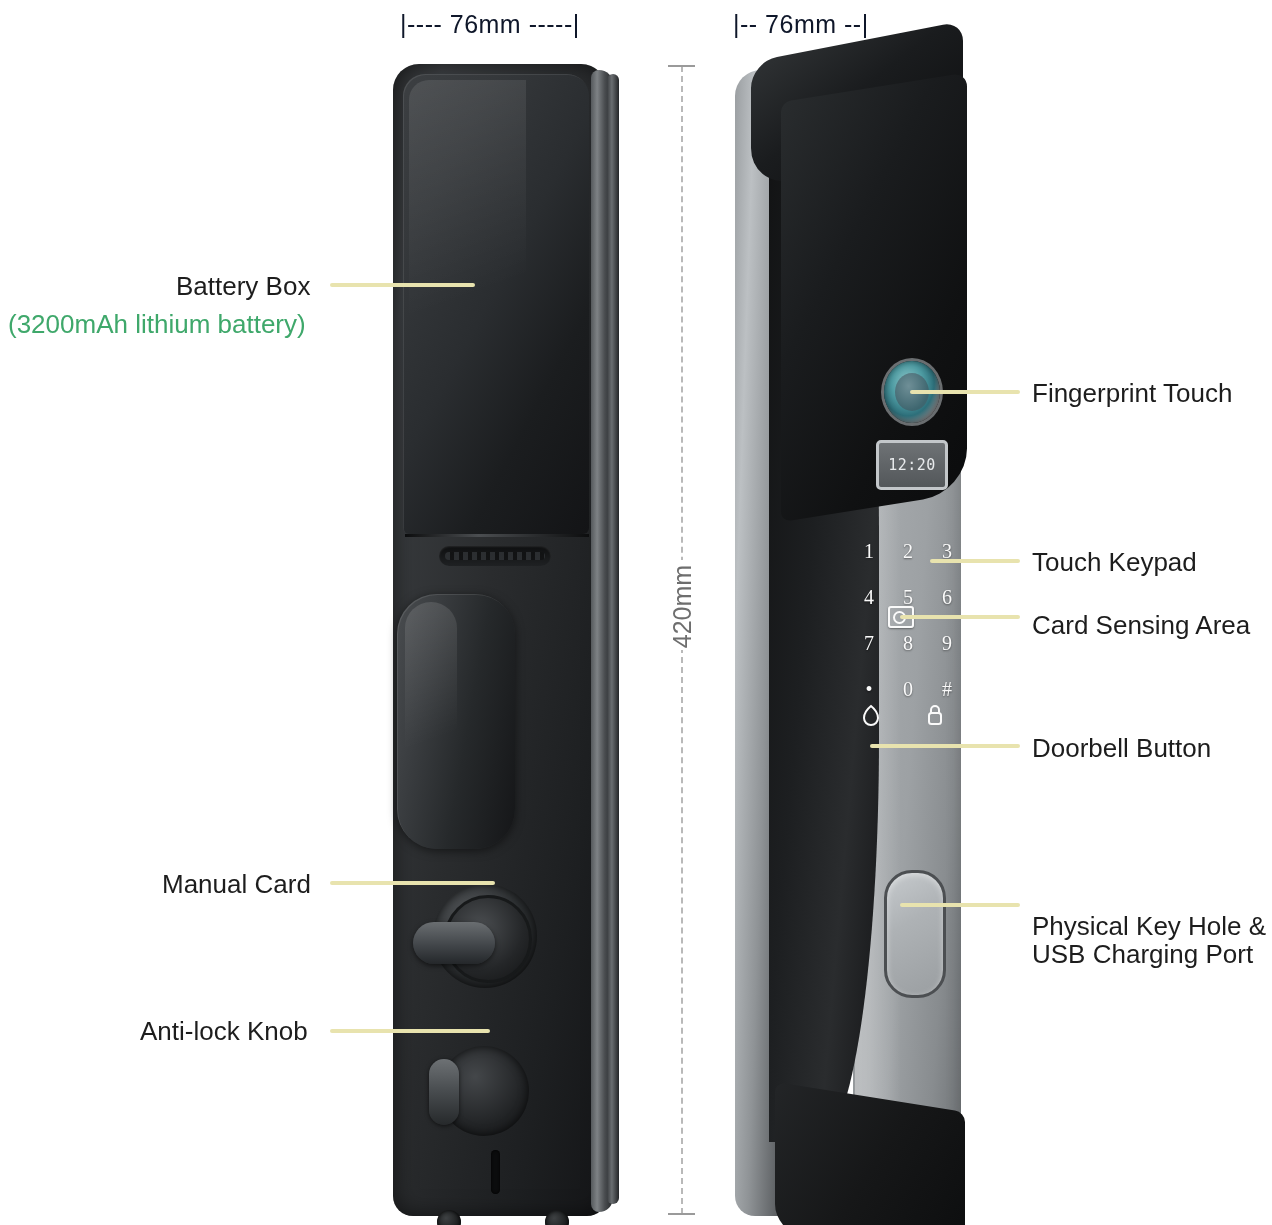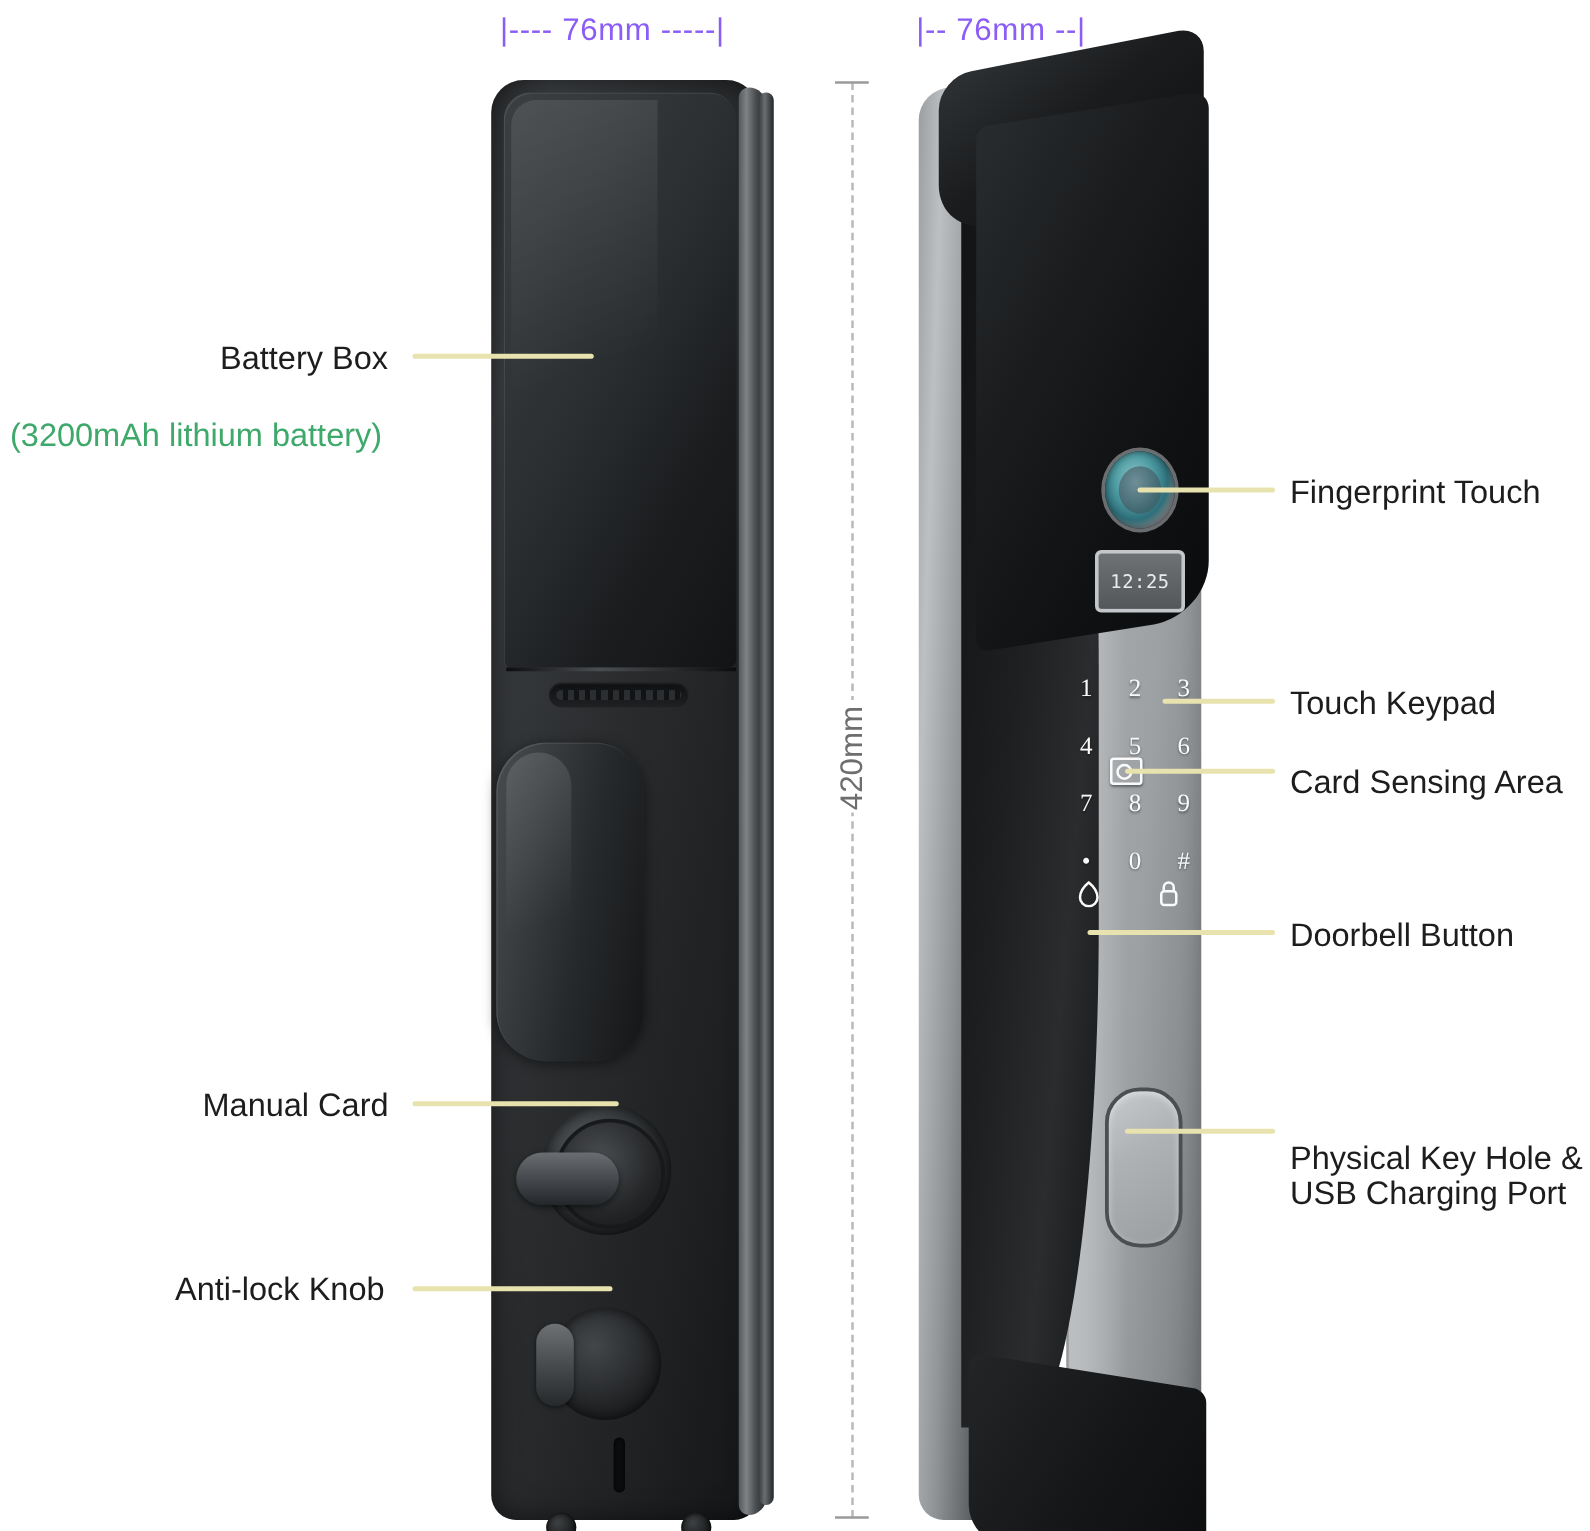--- a/index.html
+++ b/index.html
@@ -4,21 +4,21 @@
 <style>
   html,body{margin:0;padding:0;background:#ffffff;}
   body{
     width:1272px;height:1225px;position:relative;overflow:hidden;
     font-family:"Liberation Sans","DejaVu Sans",sans-serif;
     color:#2b2b2b;
   }
 
   
   .dim-h{
-    position:absolute;font-size:25px;color:#8b5cf6;white-space:nowrap;
+    position:absolute;font-size:25px;color:#0f172a;white-space:nowrap;
     letter-spacing:0.5px;font-family:"Liberation Sans",sans-serif;
   }
   .dim-v{
     position:absolute;font-size:25px;color:#6e6e6e;white-space:nowrap;
     transform:rotate(-90deg);transform-origin:50% 50%;
   }
   .vline{
     position:absolute;width:0;border-left:2px dashed #b9b9b9;
   }
   .vtick{position:absolute;height:2px;background:#9a9a9a;}
@@ -255,21 +255,21 @@
   <div class="rl-face-gloss"></div>
   <div class="rl-black-curve"></div>
   <div class="rl-top-black"></div>
   <div class="rl-top-black2"></div>
   <div class="rl-bottom-black"></div>
 </div>
 
 <div class="rl-fp"></div>
 
 <div class="rl-screen">
-  <span>12:25</span>
+  <span>12:20</span>
 </div>
 
 <div class="keypad">
   <div class="krow">
     <div class="key">1</div>
     <div class="key">2</div>
     <div class="key">3</div>
   </div>
   <div class="krow">
     <div class="key">4</div>
@@ -309,21 +309,21 @@
 <div class="leader" style="left:330px;top:881px;width:165px;"></div>
 <div class="leader" style="left:330px;top:1029px;width:160px;"></div>
 
 <div class="leader" style="left:910px;top:390px;width:110px;"></div>
 <div class="leader" style="left:930px;top:559px;width:90px;"></div>
 <div class="leader" style="left:900px;top:615px;width:120px;"></div>
 <div class="leader" style="left:870px;top:744px;width:150px;"></div>
 <div class="leader" style="left:900px;top:903px;width:120px;"></div>
 
 <div class="lbl" style="left:176px;top:268px;">Battery Box</div>
-<div class="lbl green" style="left:8px;top:306px;margin-top:24px;">(3200mAh lithium battery)</div>
+<div class="lbl green" style="left:8px;top:306px;">(3200mAh lithium battery)</div>
 
 <div class="lbl" style="left:162px;top:866px;">Manual Card</div>
 
 <div class="lbl" style="left:140px;top:1013px;text-align:right;">Anti-lock Knob</div>
 
 <div class="lbl" style="left:1032px;top:375px;">Fingerprint Touch</div>
 
 <div class="lbl" style="left:1032px;top:544px;">Touch Keypad</div>
 
 <div class="lbl" style="left:1032px;top:607px;">Card Sensing Area</div>

